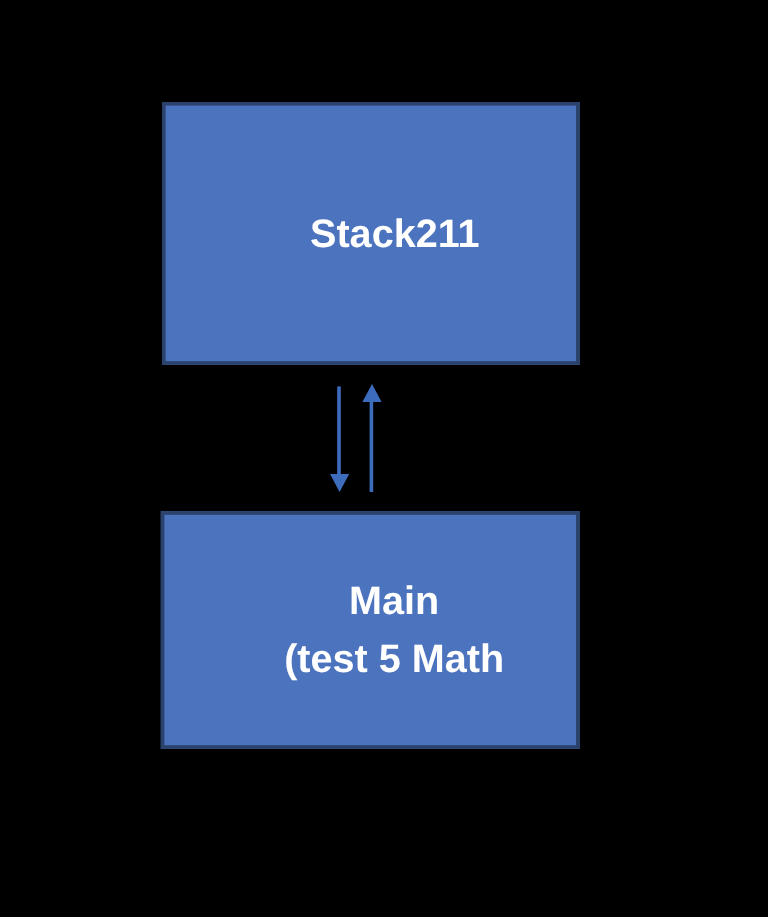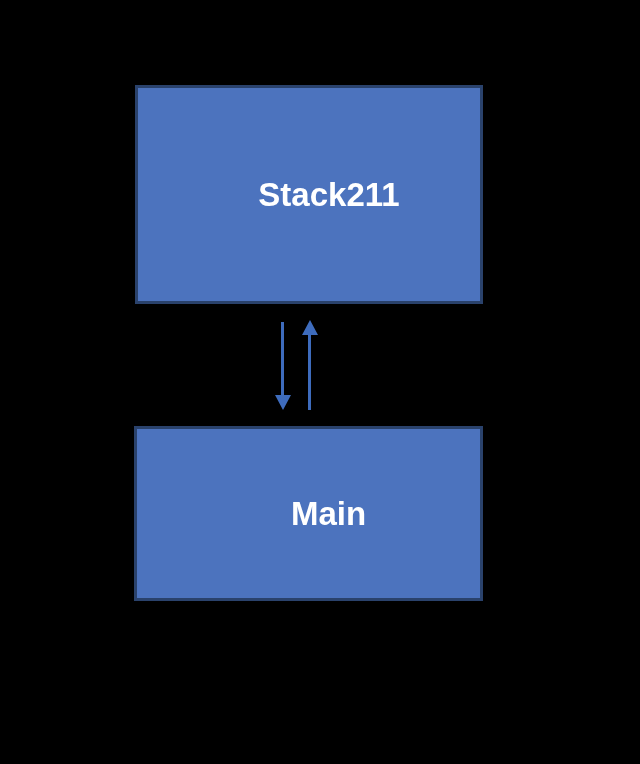--- a/index.html
+++ b/index.html
@@ -38,21 +38,21 @@
   .node-top {
     left: 135px;
     top: 85px;
     width: 348px;
     height: 219px;
   }
   .node-bottom {
     left: 134px;
     top: 426px;
     width: 349px;
-    height: 175px;
+    height: 198px;
   }
   .arrow-line {
     position: absolute;
     width: 3px;
     background: #3E6CBD;
   }
   .down-arrow-line {
     left: 281px;
     top: 322px;
     height: 74px;
@@ -95,15 +95,16 @@
   </div>
 
   <div class="arrow-line down-arrow-line"></div>
   <div class="arrow-head down-arrow-head"></div>
 
   <div class="arrow-line up-arrow-line"></div>
   <div class="arrow-head up-arrow-head"></div>
 
   <div class="node node-bottom">
     <span class="node-line">Main</span>
+    <span class="node-line">(test 5 Math</span>
   </div>
 
 </div>
 
 </body></html>

